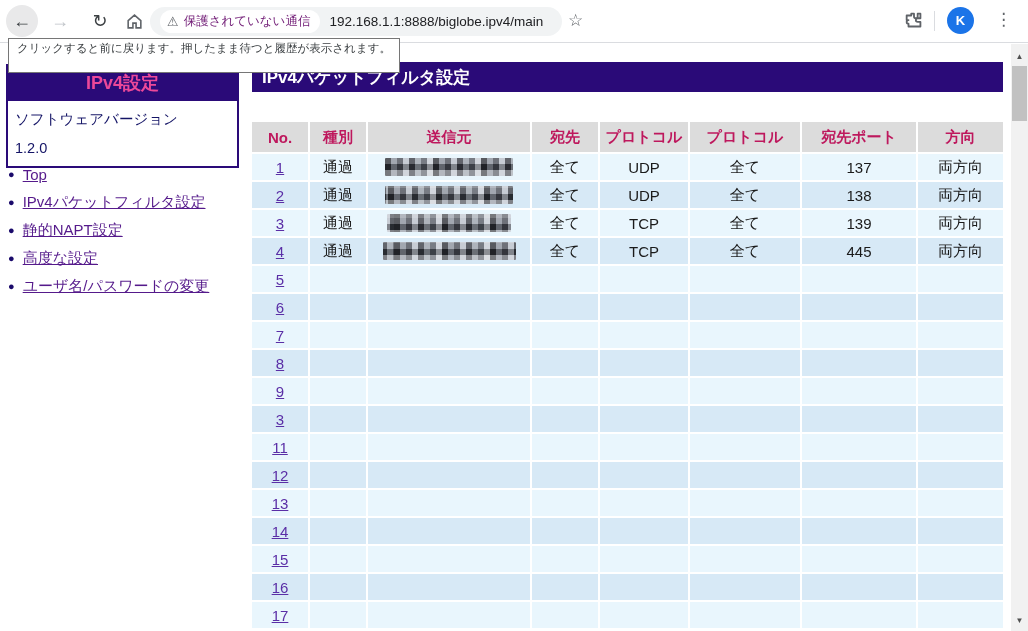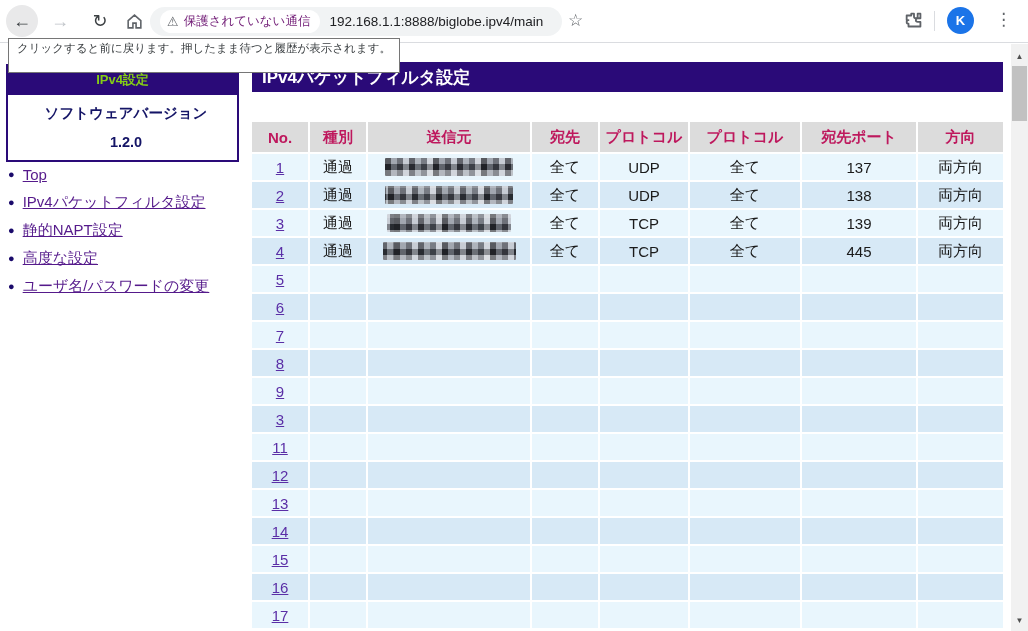--- a/index.html
+++ b/index.html
@@ -34,23 +34,23 @@
   .tooltip { position:absolute; left:8px; top:38px; z-index:50; background:#ffffff;
              border:1px solid #767676; padding:2px 8px 16px 8px; font-size:11.5px;
              color:#3c4043; white-space:nowrap; }
 
   
   .page { position:absolute; left:0; top:44px; width:1011px; height:587px; background:#ffffff; }
 
   
   .side-box { position:absolute; left:6px; top:20px; width:233px; border:2px solid #2a0a78;
               background:#fff; }
-  .side-box-title { background:#2a0a78; color:#84cc16; font-weight:bold; font-size:13px;
+  .side-box-title { background:#2a0a78; color:#ec4899; font-weight:bold; font-size:18px;
                     text-align:center; padding:5px 0 6px 0; }
-  .side-box-body { text-align:center; color:#141466; font-weight:bold; padding:9px 0 10px 7px; }
+  .side-box-body { color:#141466; font-weight:normal; padding:9px 0 10px 7px; }
   .sw-label { font-size:14.5px; margin-bottom:11px; }
   .sw-ver { font-size:14.5px; }
   .side-nav { position:absolute; left:8px; top:116px; list-style:none; width:240px; }
   .side-nav li { display:flex; align-items:center; gap:8px; height:28px; }
   .bullet { color:#1a0a6b; font-size:11px; }
   .side-nav a { color:#551a8b; font-size:15px; text-decoration:underline; cursor:pointer; }
 
   
   .main-title-bar { position:absolute; left:252px; top:18px; width:751px; height:30px;
                     background:#2a0a78; color:#ffffff; font-weight:bold; font-size:17px;

